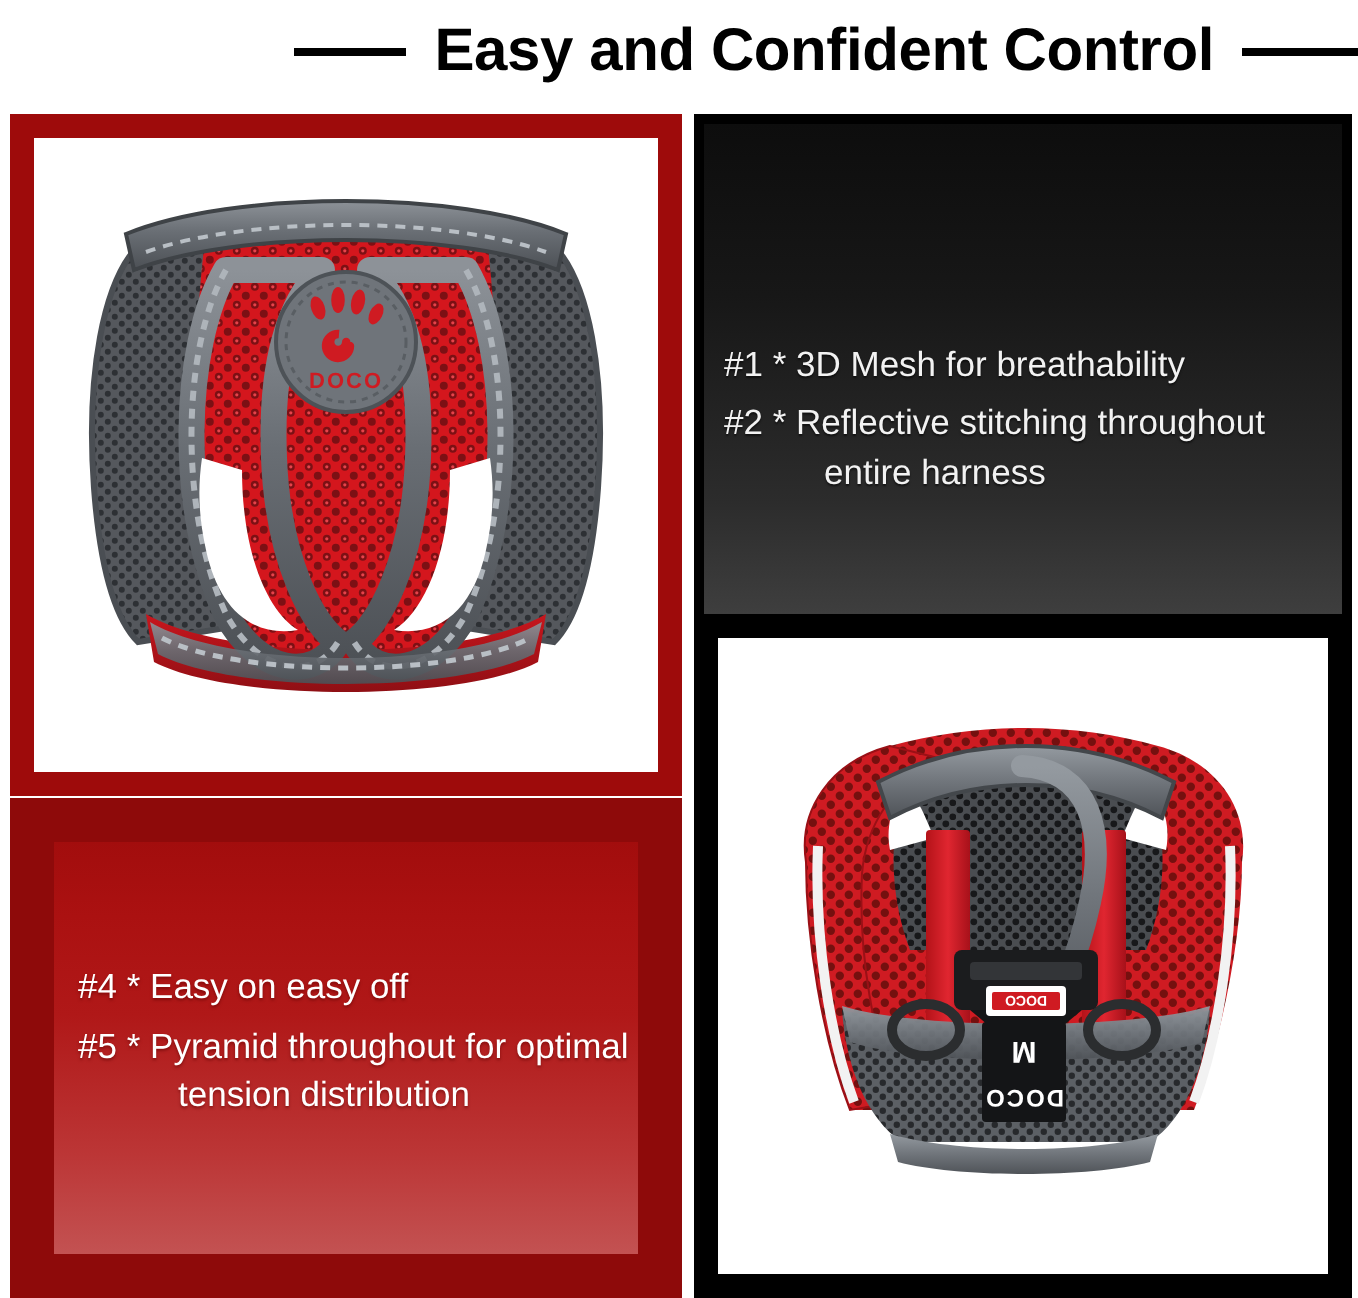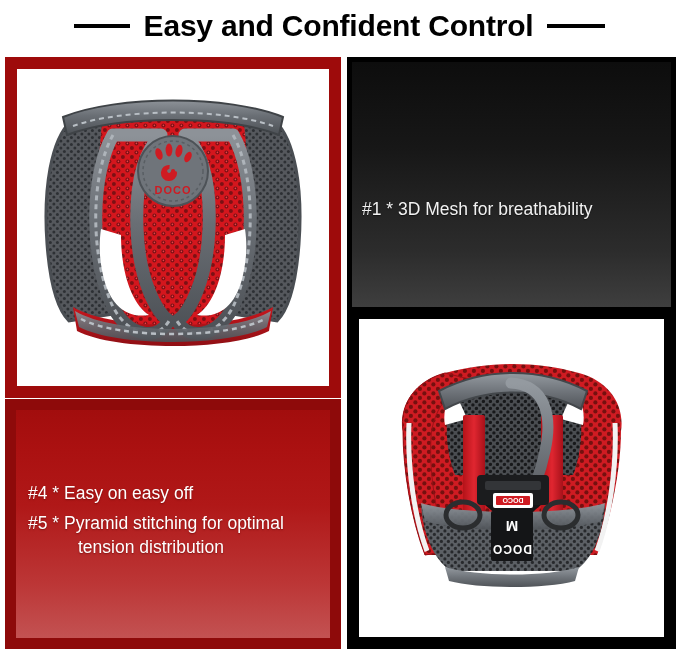--- a/index.html
+++ b/index.html
@@ -15,21 +15,21 @@
     position: relative;
   }
 
   
   .header {
     position: absolute;
     left: 0; top: 0;
     width: 679px; height: 52px;
     display: flex;
     align-items: center;
-    justify-content: center;
+    justify-content: flex-end;
   }
   .rule {
     height: 4px;
     background: #000000;
     flex: 0 0 auto;
   }
   .rule-left  { width: 56px; margin-right: 14px; }
   .rule-right { width: 58px; margin-left: 14px; }
   .title {
     font-size: 30px;
@@ -75,21 +75,21 @@
     justify-content: center;
     box-sizing: border-box;
     padding: 0 0 6px 10px;
   }
 
   
   .text-panel-red {
     left: 5px; top: 399px;
     width: 336px; height: 250px;
     background: #8e0a0a;
-    padding: 11px;
+    padding: 22px;
   }
   .text-panel-red .fill {
     width: 100%; height: 100%;
     background: linear-gradient(to bottom, #a20d0d 0%, #ab1111 18%, #b01818 42%, #bc3636 76%, #c35252 100%);
     display: flex;
     flex-direction: column;
     justify-content: center;
     box-sizing: border-box;
     padding: 0 0 2px 12px;
   }
@@ -213,29 +213,30 @@
         <text x="156" y="125" text-anchor="middle" font-family="Liberation Sans, sans-serif" font-size="11" font-weight="bold" fill="#cf1b22" letter-spacing="1">DOCO</text>
       </g>
     </svg>
   </div>
 </div>
 
 <div class="panel text-panel-dark">
   <div class="fill">
     <ul class="feat-list">
       <li class="feat"><span class="tag">#1 *</span> <span>3D Mesh for breathability</span></li>
+      <li class="feat"><span class="tag">#2 *</span> <span>Reflective stitching throughout entire harness</span></li>
     </ul>
   </div>
 </div>
 
 <div class="panel text-panel-red">
   <div class="fill">
     <ul class="feat-list">
       <li class="feat"><span class="tag">#4 *</span> <span>Easy on easy off</span></li>
-      <li class="feat"><span class="tag">#5 *</span> <span>Pyramid stitching for optimal tension distribution</span></li>
+      <li class="feat"><span class="tag">#5 *</span> <span>Pyramid throughout for optimal tension distribution</span></li>
     </ul>
   </div>
 </div>
 
 <div class="panel photo-panel-br">
   <div class="photo-inner">
     <svg class="harness" viewBox="0 0 305 318" preserveAspectRatio="xMidYMid meet">
       <defs>
         <pattern id="meshRed2" width="9" height="9" patternUnits="userSpaceOnUse">
           <rect width="9" height="9" fill="#cf1b22"></rect>

